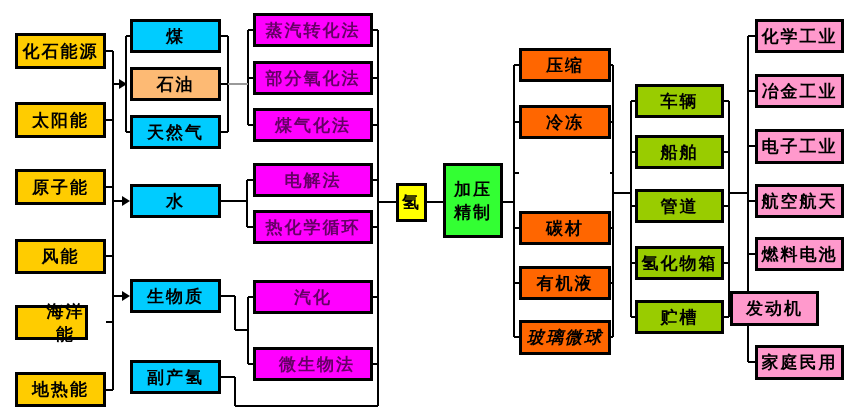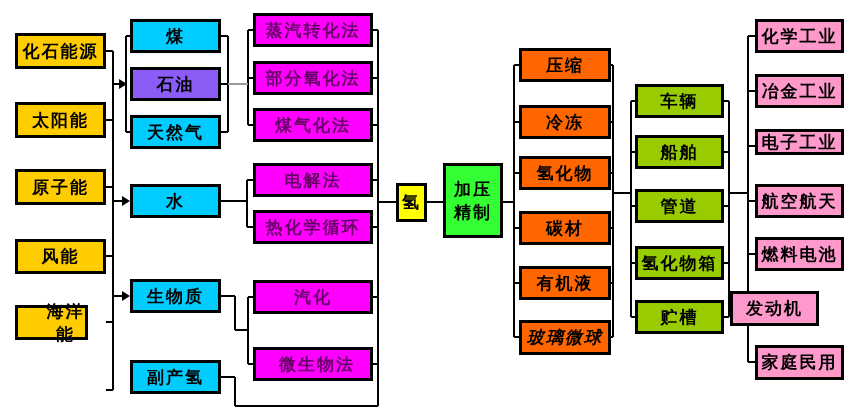--- a/index.html
+++ b/index.html
@@ -124,24 +124,27 @@
     </div>
     <div class="node" style="left: 15px; top: 169px; width: 91px; height: 36px; background: rgb(255, 204, 0); color: rgb(0, 0, 0);">
       <span>原子能</span>
     </div>
     <div class="node" style="left: 15px; top: 239px; width: 91px; height: 35px; background: rgb(255, 204, 0); color: rgb(0, 0, 0);">
       <span>风能</span>
     </div>
     <div class="node" style="left: 15px; top: 305px; width: 73px; height: 35px; background: rgb(255, 204, 0); color: rgb(0, 0, 0); padding-left: 28px;">
       <span>海洋能</span>
     </div>
+    <div class="node" style="left: 15px; top: 372px; width: 91px; height: 35px; background: rgb(255, 204, 0); color: rgb(0, 0, 0);">
+      <span>地热能</span>
+    </div>
     <div class="node" style="left: 130px; top: 19px; width: 91px; height: 34px; background: rgb(0, 204, 255); color: rgb(0, 0, 0);">
       <span>煤</span>
     </div>
-    <div class="node" style="left: 130px; top: 67px; width: 91px; height: 34px; background: #8b5cf6; color: rgb(0, 0, 0);">
+    <div class="node" style="left: 130px; top: 67px; width: 91px; height: 34px; background: #fdba74; color: rgb(0, 0, 0);">
       <span>石油</span>
     </div>
     <div class="node" style="left: 130px; top: 115px; width: 91px; height: 34px; background: rgb(0, 204, 255); color: rgb(0, 0, 0);">
       <span>天然气</span>
     </div>
     <div class="node" style="left: 130px; top: 184px; width: 91px; height: 34px; background: rgb(0, 204, 255); color: rgb(0, 0, 0);">
       <span>水</span>
     </div>
     <div class="node" style="left: 130px; top: 279px; width: 91px; height: 34px; background: rgb(0, 204, 255); color: rgb(0, 0, 0);">
       <span>生物质</span>
@@ -175,23 +178,20 @@
     </div>
     <div class="node" style="left: 443px; top: 163px; width: 60px; height: 75px; background: rgb(51, 255, 51); color: rgb(0, 0, 0);">
       <span>加压精制</span>
     </div>
     <div class="node" style="left: 519px; top: 48px; width: 92px; height: 34px; background: rgb(255, 102, 0); color: rgb(0, 0, 0);">
       <span>压缩</span>
     </div>
     <div class="node" style="left: 519px; top: 105px; width: 92px; height: 34px; background: rgb(255, 102, 0); color: rgb(0, 0, 0);">
       <span>冷冻</span>
     </div>
-    <div class="node" style="left: 519px; top: 156px; width: 92px; height: 34px; background: rgb(255, 102, 0); color: rgb(0, 0, 0);">
-      <span>氢化物</span>
-    </div>
     <div class="node" style="left: 519px; top: 211px; width: 92px; height: 34px; background: rgb(255, 102, 0); color: rgb(0, 0, 0);">
       <span>碳材</span>
     </div>
     <div class="node" style="left: 519px; top: 266px; width: 92px; height: 34px; background: rgb(255, 102, 0); color: rgb(0, 0, 0);">
       <span>有机液</span>
     </div>
     <div class="node" style="left: 519px; top: 320px; width: 92px; height: 35px; background: rgb(255, 102, 0); color: rgb(0, 0, 0); font-style: italic;">
       <span>玻璃微球</span>
     </div>
     <div class="node" style="left: 635px; top: 84px; width: 89px; height: 34px; background: rgb(153, 204, 0); color: rgb(0, 0, 0);">
@@ -208,21 +208,21 @@
     </div>
     <div class="node" style="left: 635px; top: 300px; width: 89px; height: 34px; background: rgb(153, 204, 0); color: rgb(0, 0, 0);">
       <span>贮槽</span>
     </div>
     <div class="node" style="left: 755px; top: 19px; width: 89px; height: 34px; background: rgb(255, 153, 204); color: rgb(0, 0, 0);">
       <span>化学工业</span>
     </div>
     <div class="node" style="left: 755px; top: 74px; width: 89px; height: 34px; background: rgb(255, 153, 204); color: rgb(0, 0, 0);">
       <span>冶金工业</span>
     </div>
-    <div class="node" style="left: 755px; top: 129px; width: 89px; height: 26px; background: rgb(255, 153, 204); color: rgb(0, 0, 0);">
+    <div class="node" style="left: 755px; top: 129px; width: 89px; height: 35px; background: rgb(255, 153, 204); color: rgb(0, 0, 0);">
       <span>电子工业</span>
     </div>
     <div class="node" style="left: 755px; top: 184px; width: 89px; height: 34px; background: rgb(255, 153, 204); color: rgb(0, 0, 0);">
       <span>航空航天</span>
     </div>
     <div class="node" style="left: 755px; top: 237px; width: 89px; height: 34px; background: rgb(255, 153, 204); color: rgb(0, 0, 0);">
       <span>燃料电池</span>
     </div>
     <div class="node" style="left: 730px; top: 291px; width: 89px; height: 35px; background: rgb(255, 153, 204); color: rgb(0, 0, 0);">
       <span>发动机</span>

